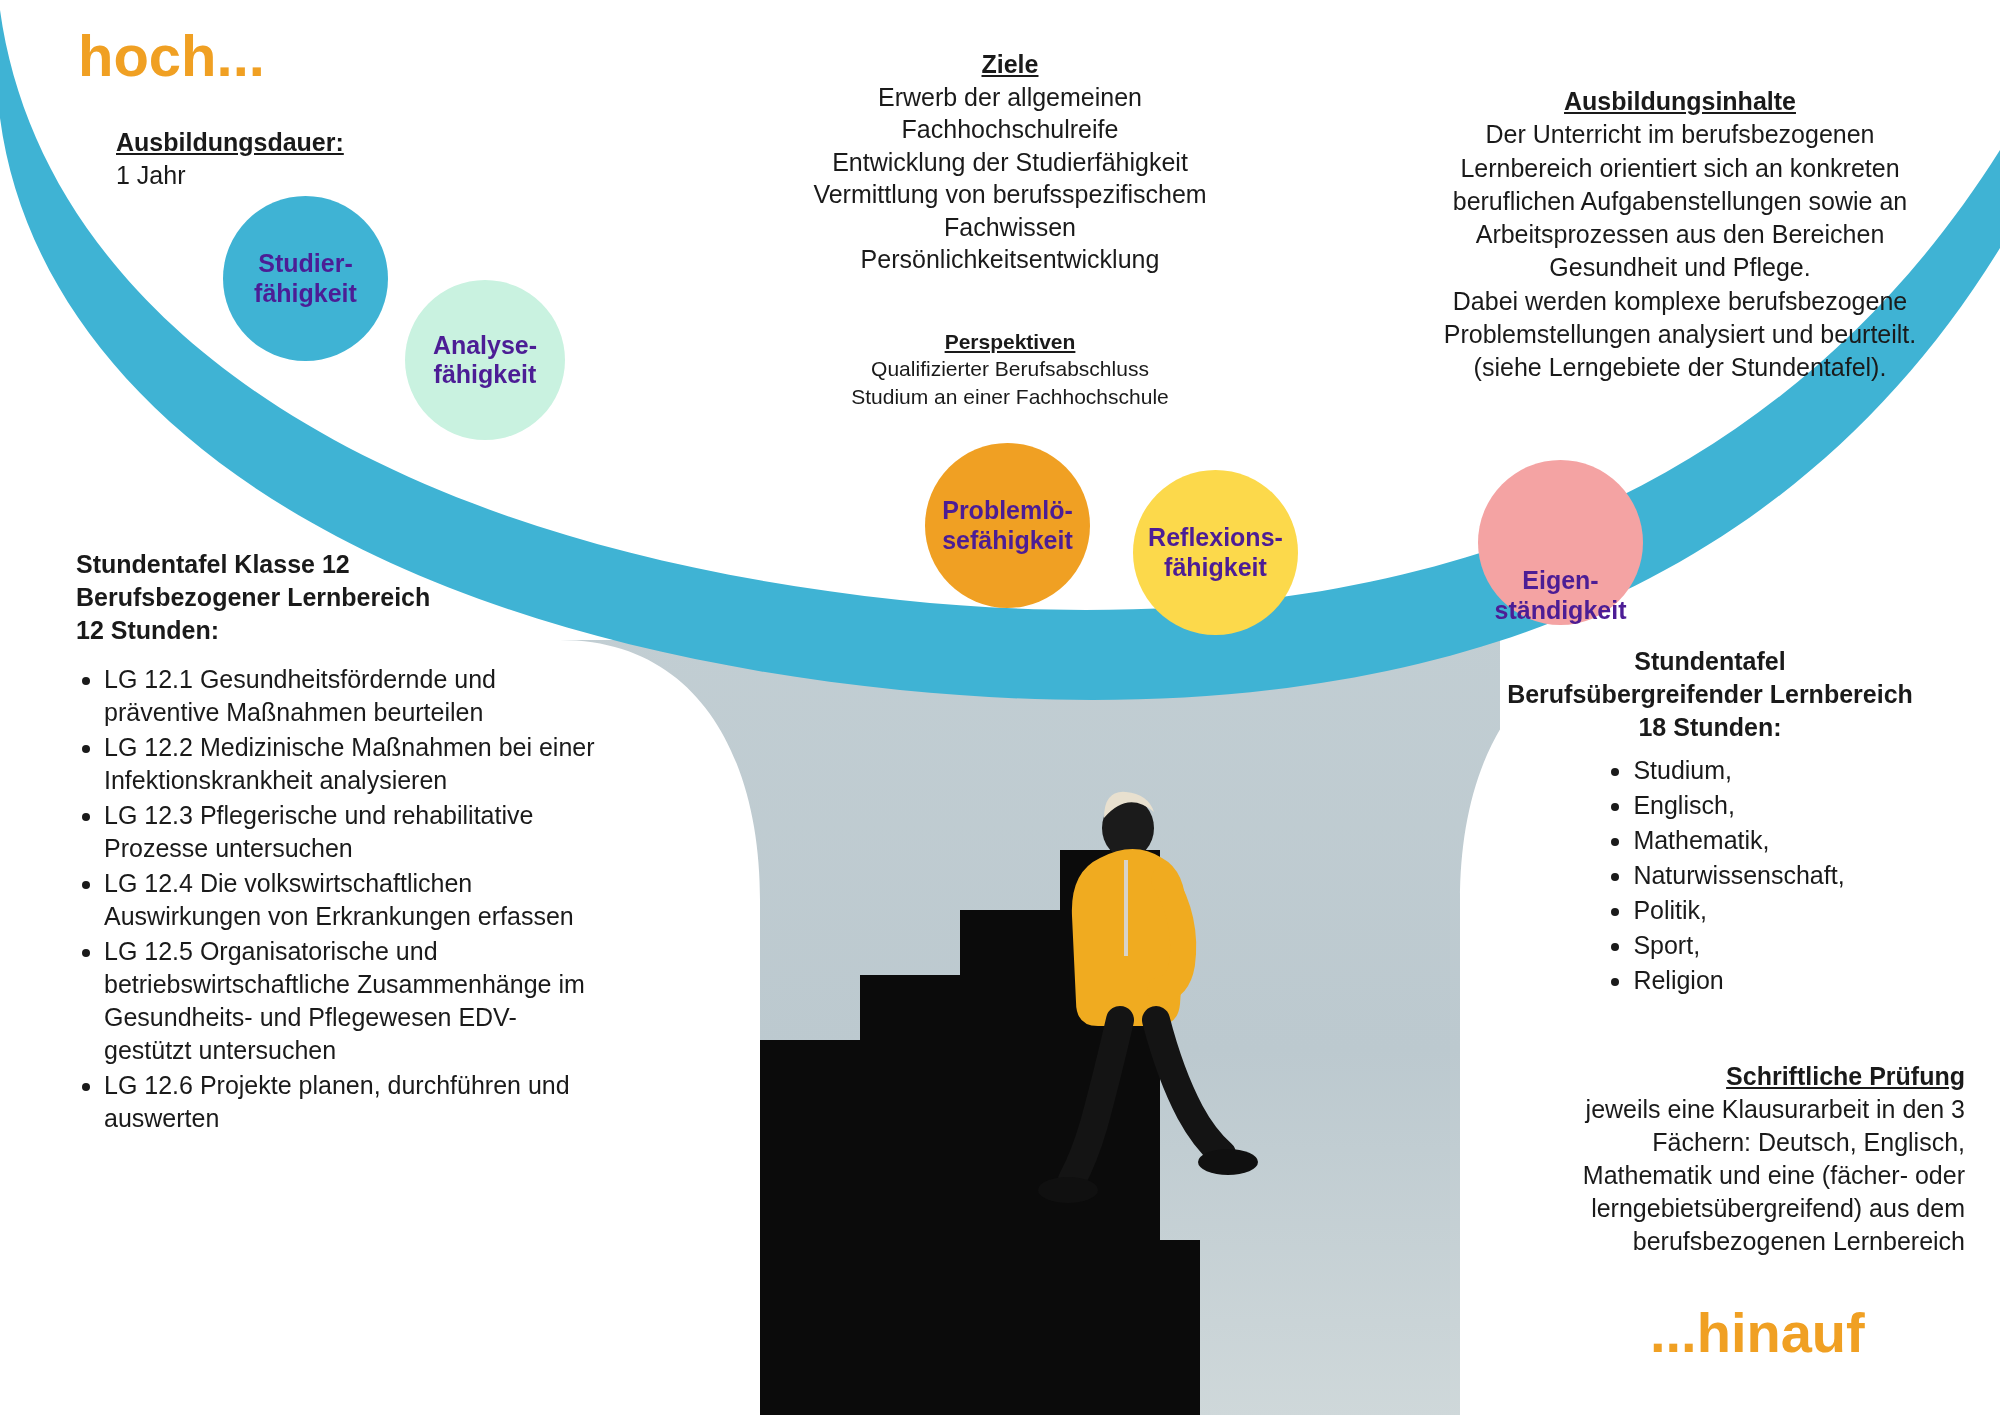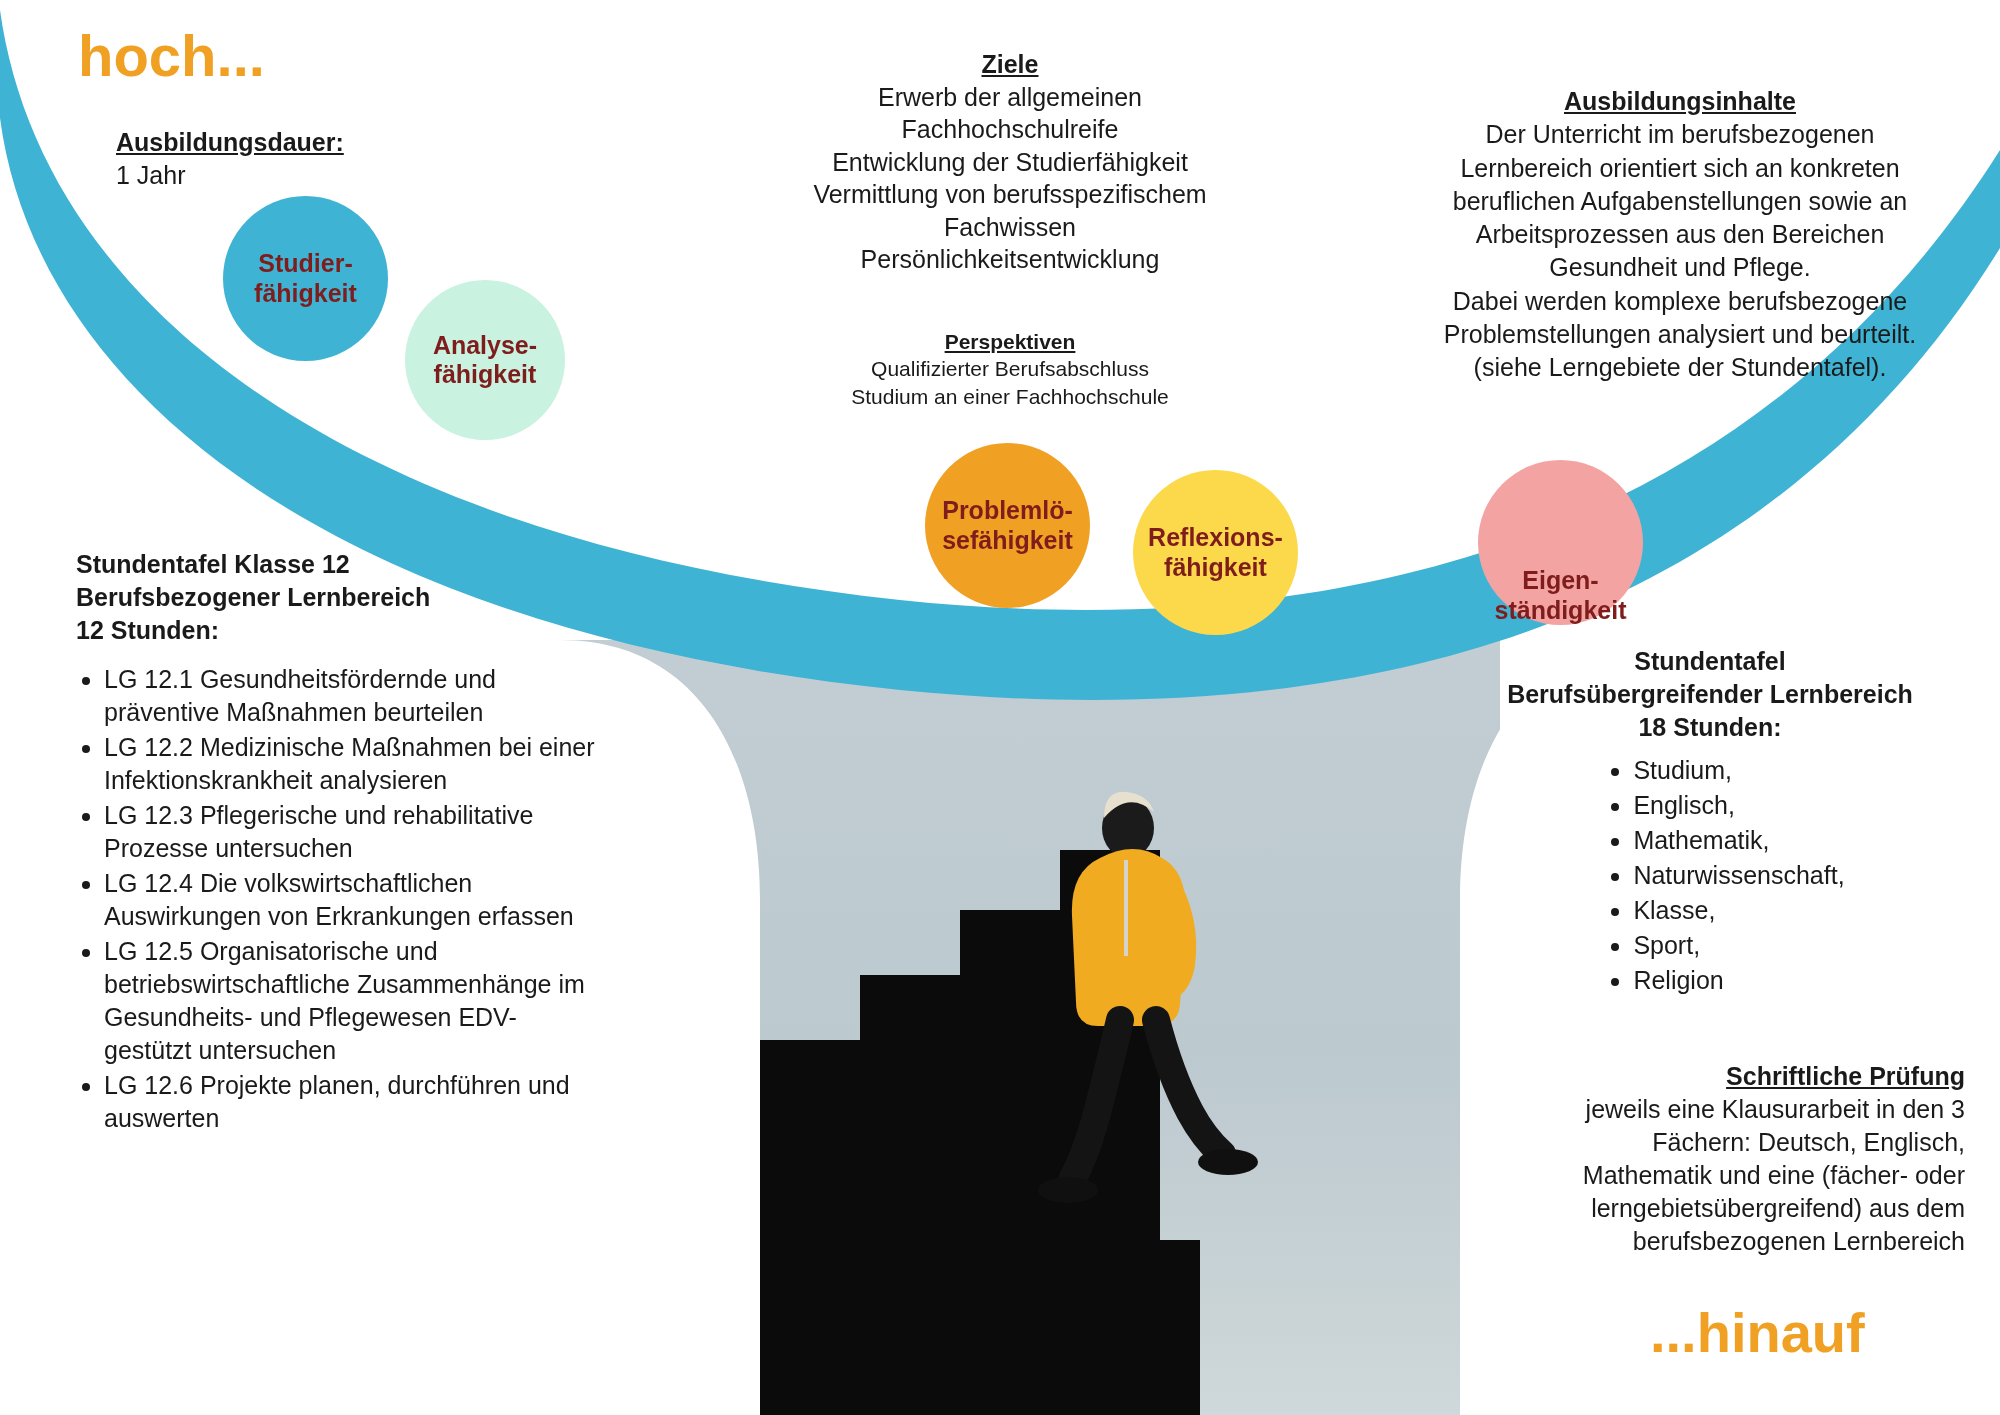--- a/index.html
+++ b/index.html
@@ -34,21 +34,21 @@
   
   .bubble {
     position: absolute;
     border-radius: 50%;
     display: flex;
     align-items: center;
     justify-content: center;
     text-align: center;
     font-weight: bold;
     line-height: 1.18;
-    color: #7f1d1d;
+    color: #4c1d95;
     z-index: 4;
   }
 
   
   .txt {
     position: absolute;
     z-index: 5;
   }
   .hdr-underline {
     font-weight: bold;
@@ -196,21 +196,21 @@
 
   <div class="txt" style="left:1455px; top:645px; width:510px; text-align:center; font-size:25px; line-height:1.32;">
     <div class="bold">Stundentafel</div>
     <div class="bold">Berufsübergreifender Lernbereich</div>
     <div class="bold">18 Stunden:</div>
     <ul class="plain" style="margin-top:10px; text-align:left; display:inline-block; padding-left:58px;">
       <li>Studium,</li>
       <li>Englisch,</li>
       <li>Mathematik,</li>
       <li>Naturwissenschaft,</li>
-      <li>Klasse,</li>
+      <li>Politik,</li>
       <li>Sport,</li>
       <li>Religion</li>
     </ul>
   </div>
 
   <div class="txt" style="left:1455px; top:1060px; width:510px; text-align:right; font-size:25px; line-height:1.32;">
     <div class="hdr-underline">Schriftliche Prüfung</div>
     <div>jeweils eine Klausurarbeit in den 3</div>
     <div>Fächern: Deutsch, Englisch,</div>
     <div>Mathematik und eine (fächer- oder</div>

